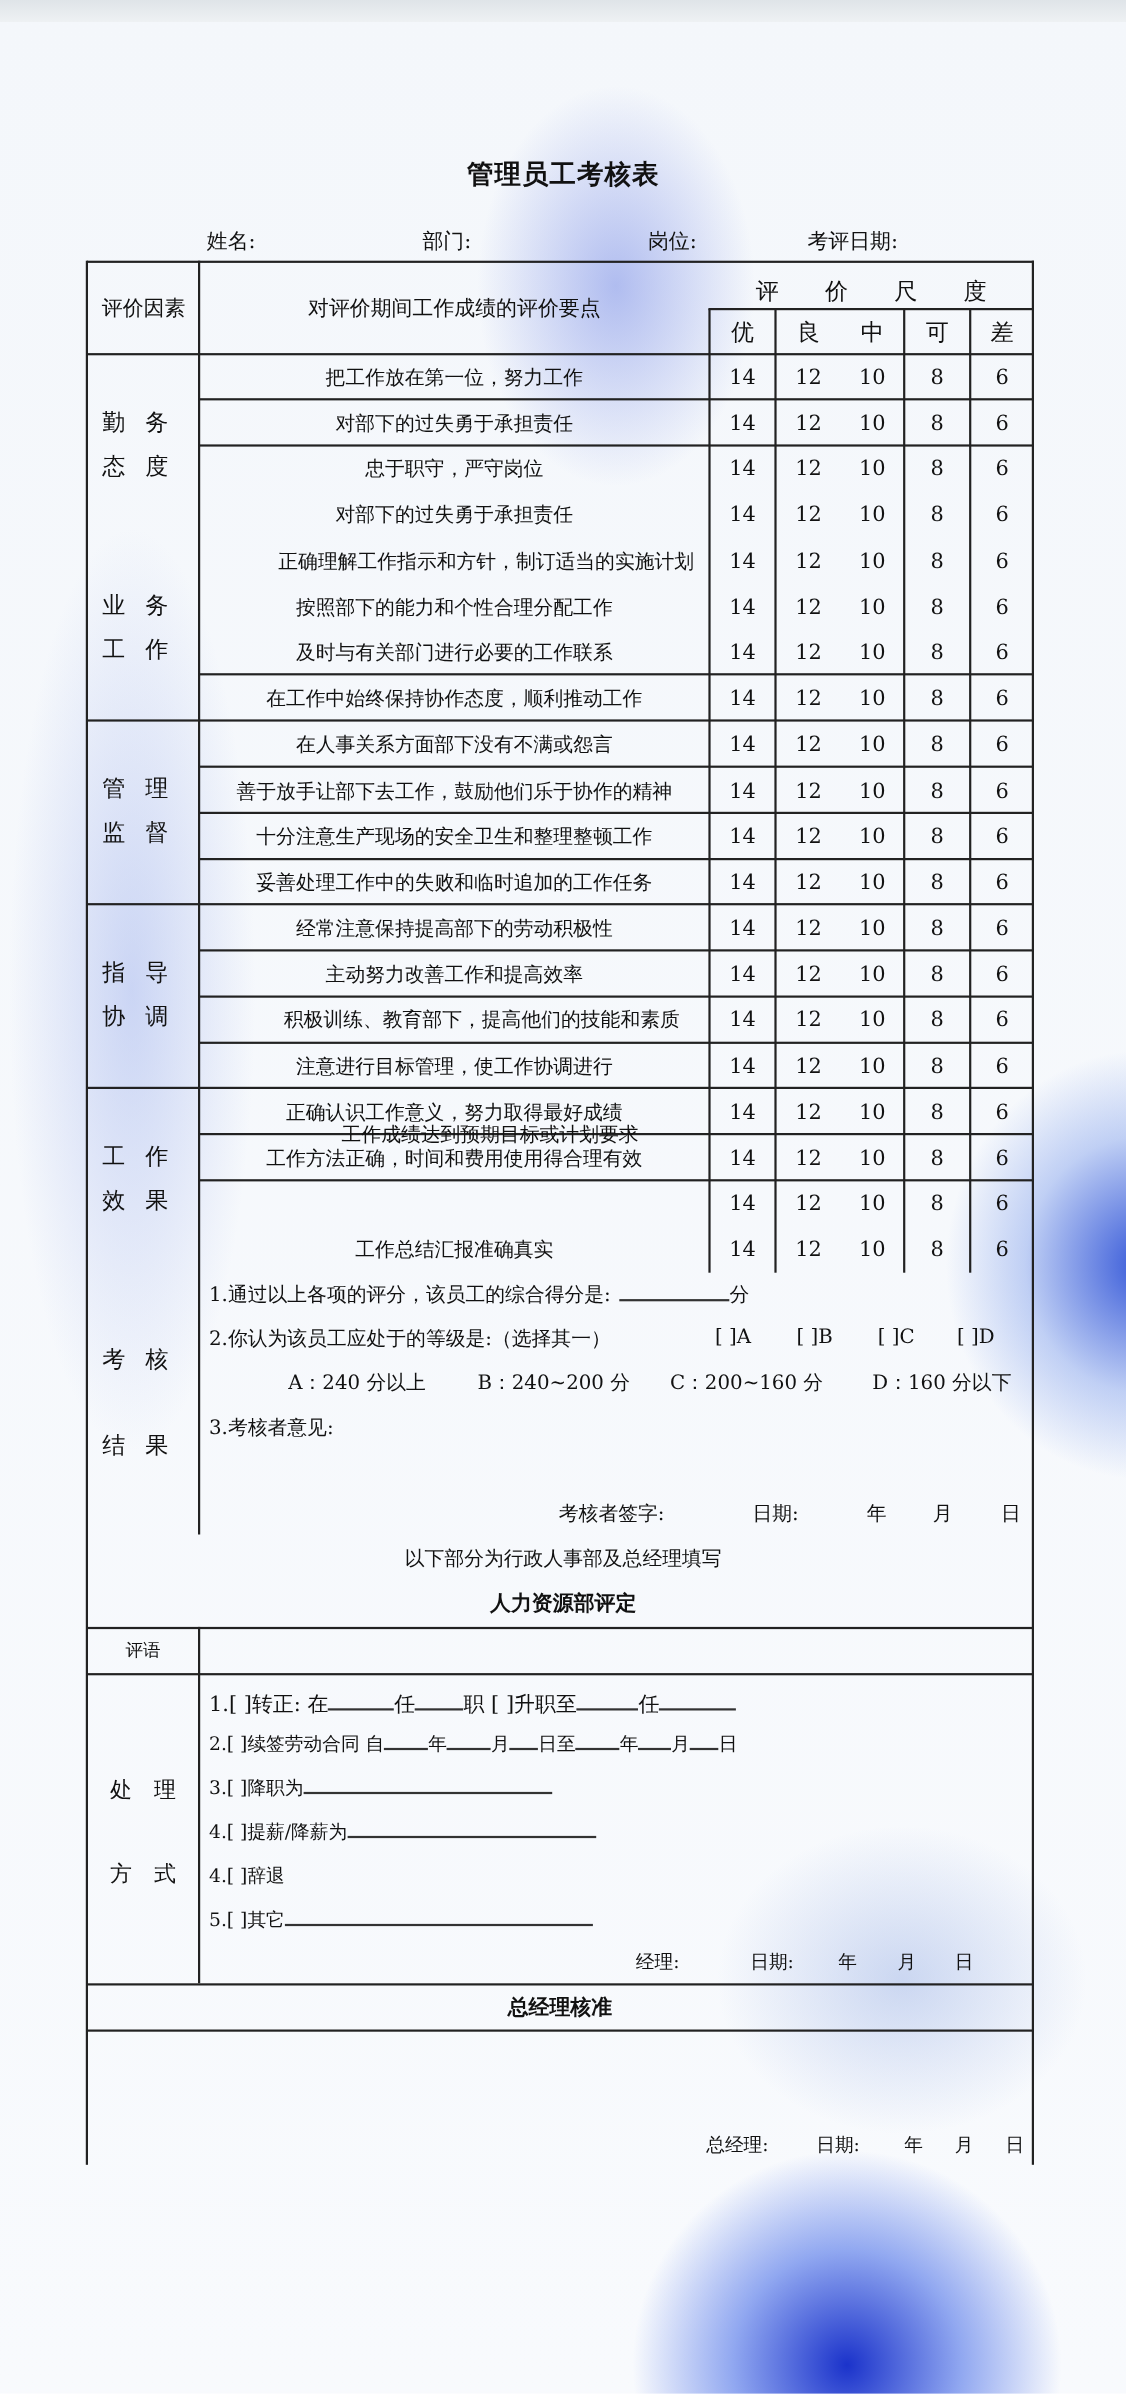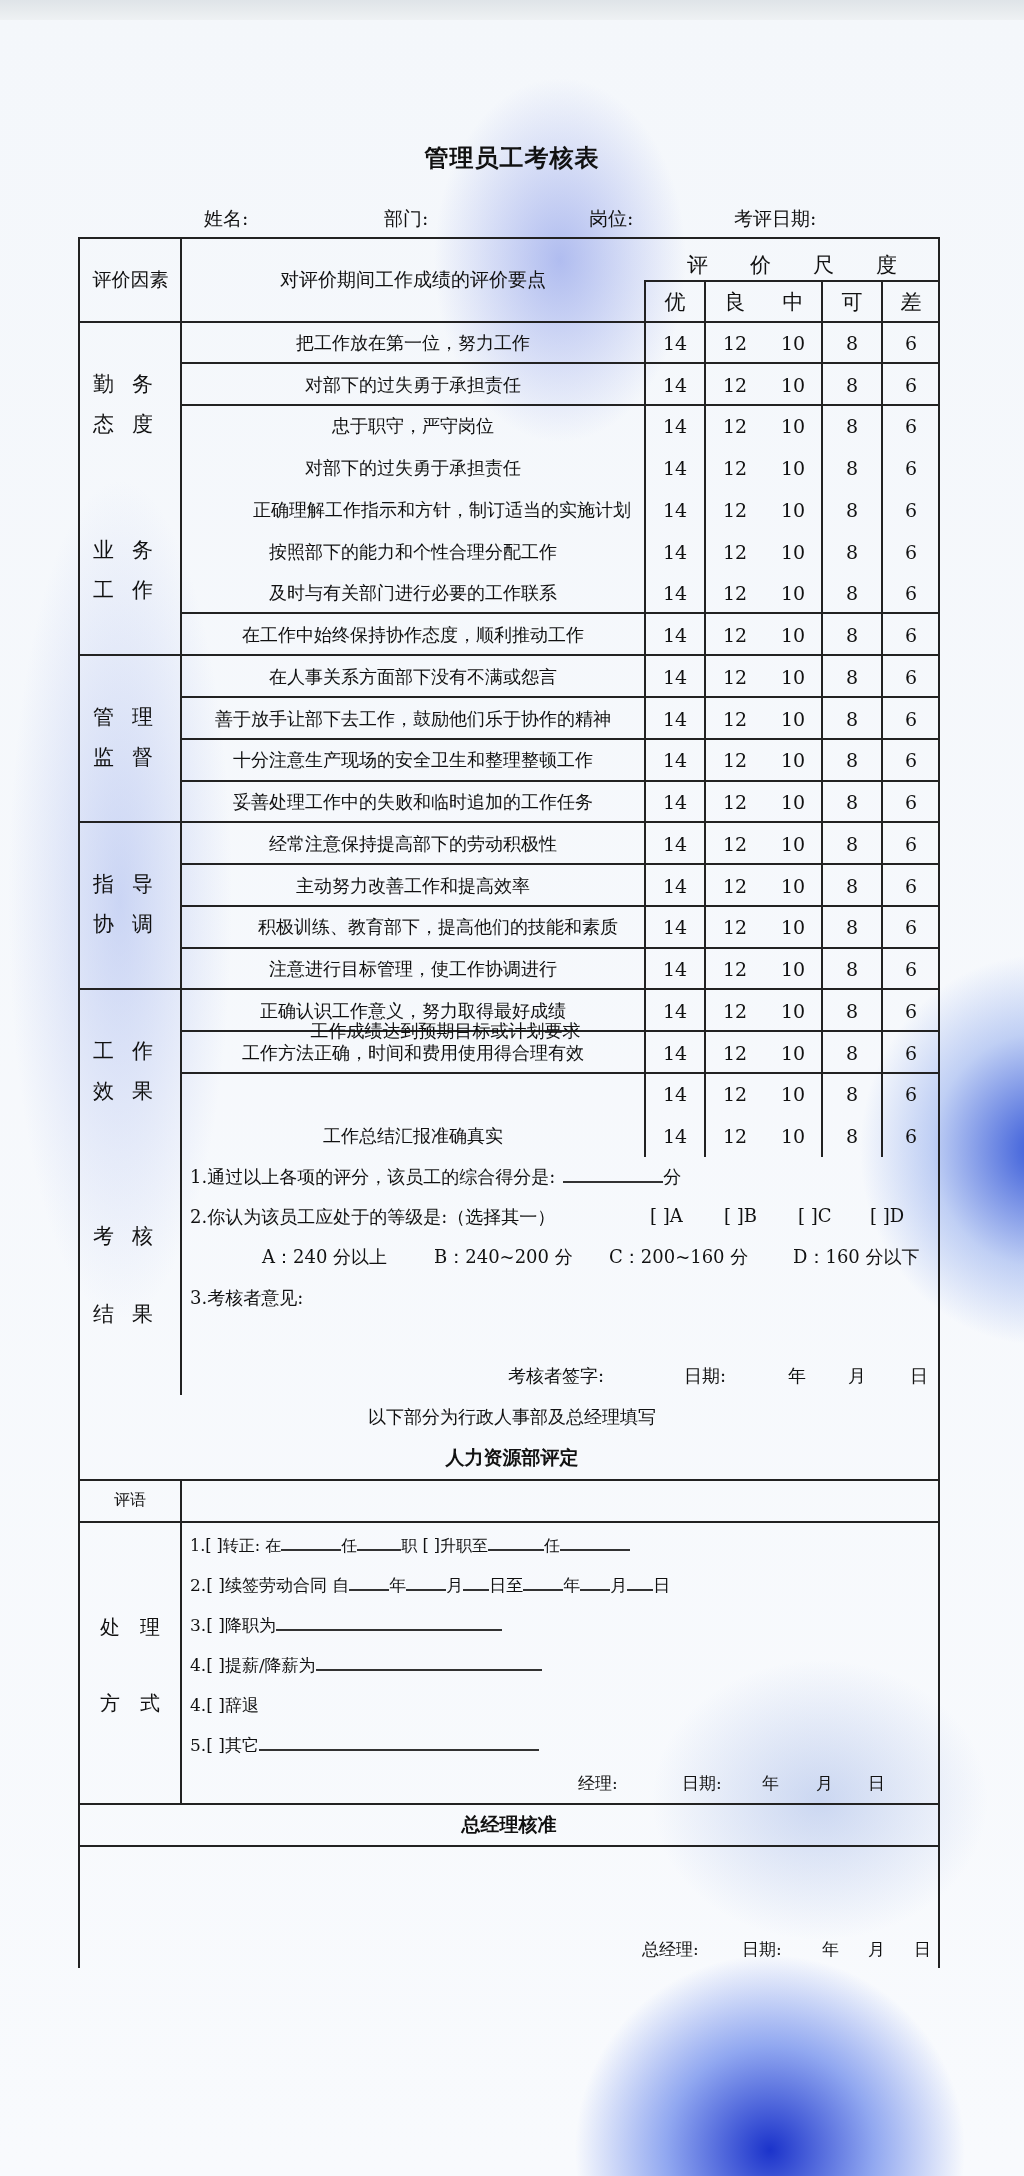--- a/index.html
+++ b/index.html
@@ -28,21 +28,21 @@
   .txt { font-size:18px; }
   .blank { display:inline-block; border-bottom:2px solid #333; vertical-align:baseline; height:1px; }
 </style>
 </head>
 <body>
 
 <div class="topband"></div>
 
 <div class="abs title">管理员工考核表</div>
 
-<div class="abs info" style="left:204px">姓名:</div>
+<div class="abs info" style="left:188px">姓名:</div>
 <div class="abs info" style="left:384px">部门:</div>
 <div class="abs info" style="left:589px">岗位:</div>
 <div class="abs info" style="left:734px">考评日期:</div>
 
 <div>
 
   <div class="hl" style="left:79px; top:237px; width:861px;"></div>
   <div class="vl" style="left:78px; top:237px; height:1731px;"></div>
   <div class="vl" style="left:938px; top:237px; height:1731px;"></div>
 
@@ -250,21 +250,21 @@
 
   <div class="hl" style="left:79px; top:1479px; width:861px;"></div>
   <div class="vl" style="left:180px; top:1479px; height:324px;"></div>
   <div class="hl" style="left:79px; top:1521px; width:861px;"></div>
   <div class="cell" style="left:80px; top:1480px; width:100px; height:41px; font-size:16px;">评语</div>
   <div class="abs" style="left:182px; top:1482px; width:754px; height:38px;"></div>
 
   <div class="abs" style="left:80px; top:1614px; width:100px; text-align:center; font-size:20px;">处　理</div>
   <div class="abs" style="left:80px; top:1690px; width:100px; text-align:center; font-size:20px;">方　式</div>
 
-  <div class="abs txt" style="left:190px; top:1536px; font-size:16px;">
+  <div class="abs txt" style="left:190px; top:1536px; font-size:19px;">
     <span>1.[ ]转正: 在</span><span class="blank" style="width:60px"></span><span>任</span><span class="blank" style="width:44px"></span><span>职 [ ]升职至</span><span class="blank" style="width:56px"></span><span>任</span><span class="blank" style="width:70px"></span>
   </div>
   <div class="abs txt" style="left:190px; top:1574px; font-size:17px;">
     <span>2.[ ]续签劳动合同 自</span><span class="blank" style="width:40px"></span><span>年</span><span class="blank" style="width:40px"></span><span>月</span><span class="blank" style="width:26px"></span><span>日至</span><span class="blank" style="width:40px"></span><span>年</span><span class="blank" style="width:30px"></span><span>月</span><span class="blank" style="width:26px"></span><span>日</span>
   </div>
   <div class="abs txt" style="left:190px; top:1614px; font-size:17px;">
     <span>3.[ ]降职为</span><span class="blank" style="width:226px"></span>
   </div>
   <div class="abs txt" style="left:190px; top:1654px; font-size:17px;">
     <span>4.[ ]提薪/降薪为</span><span class="blank" style="width:226px"></span>

